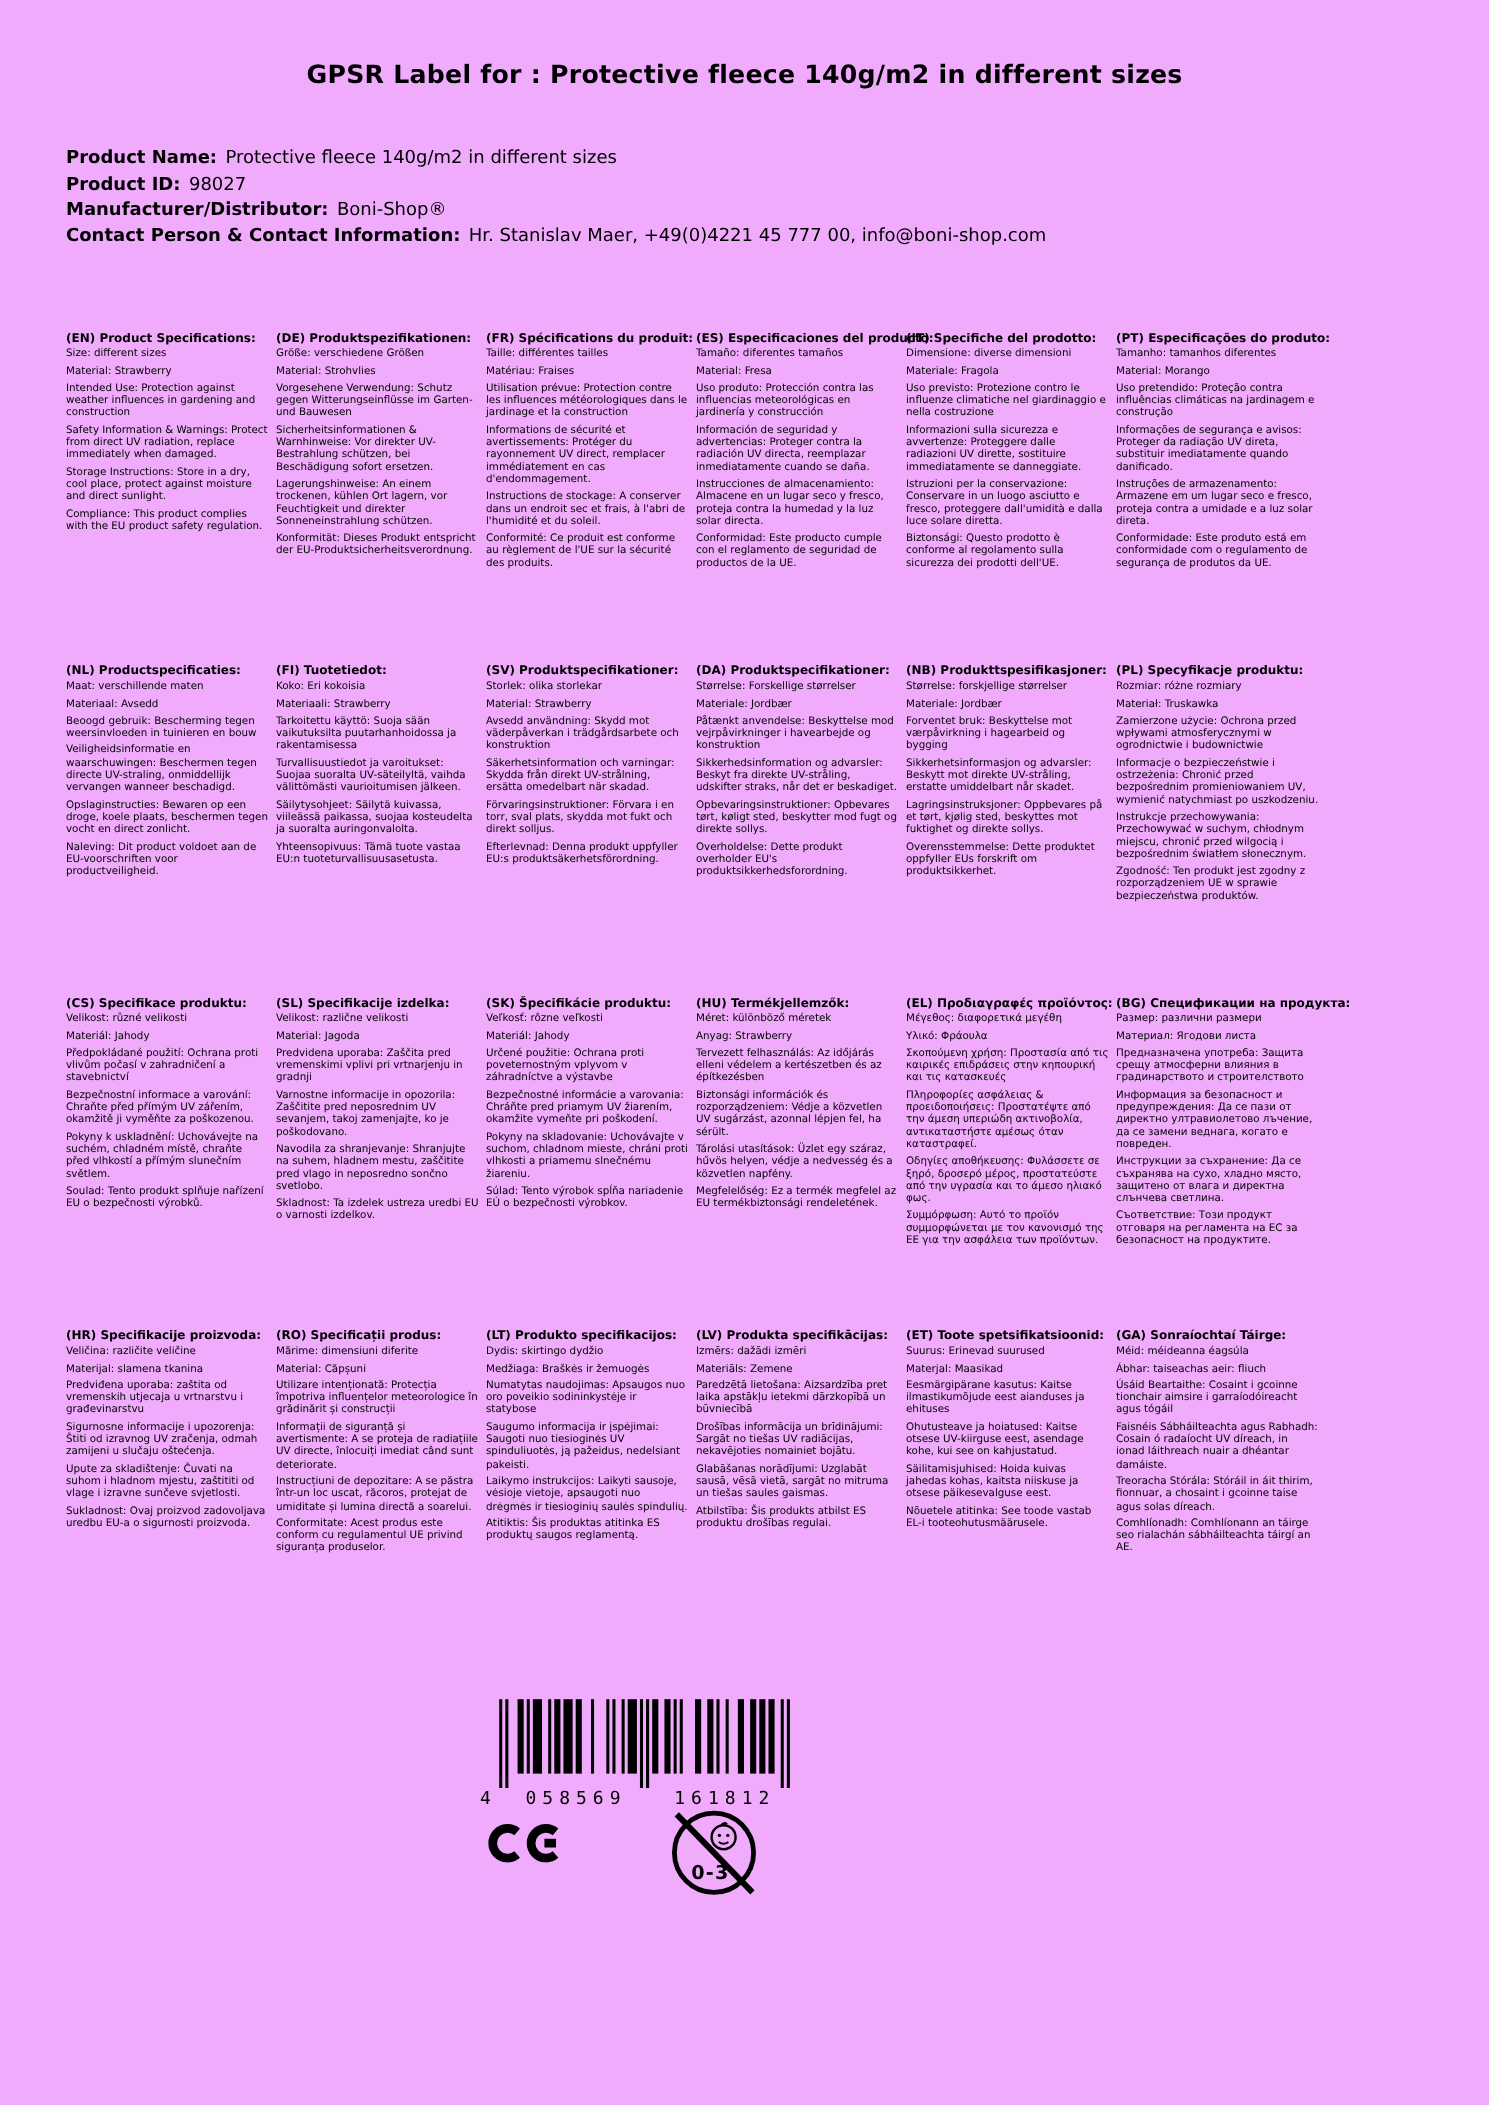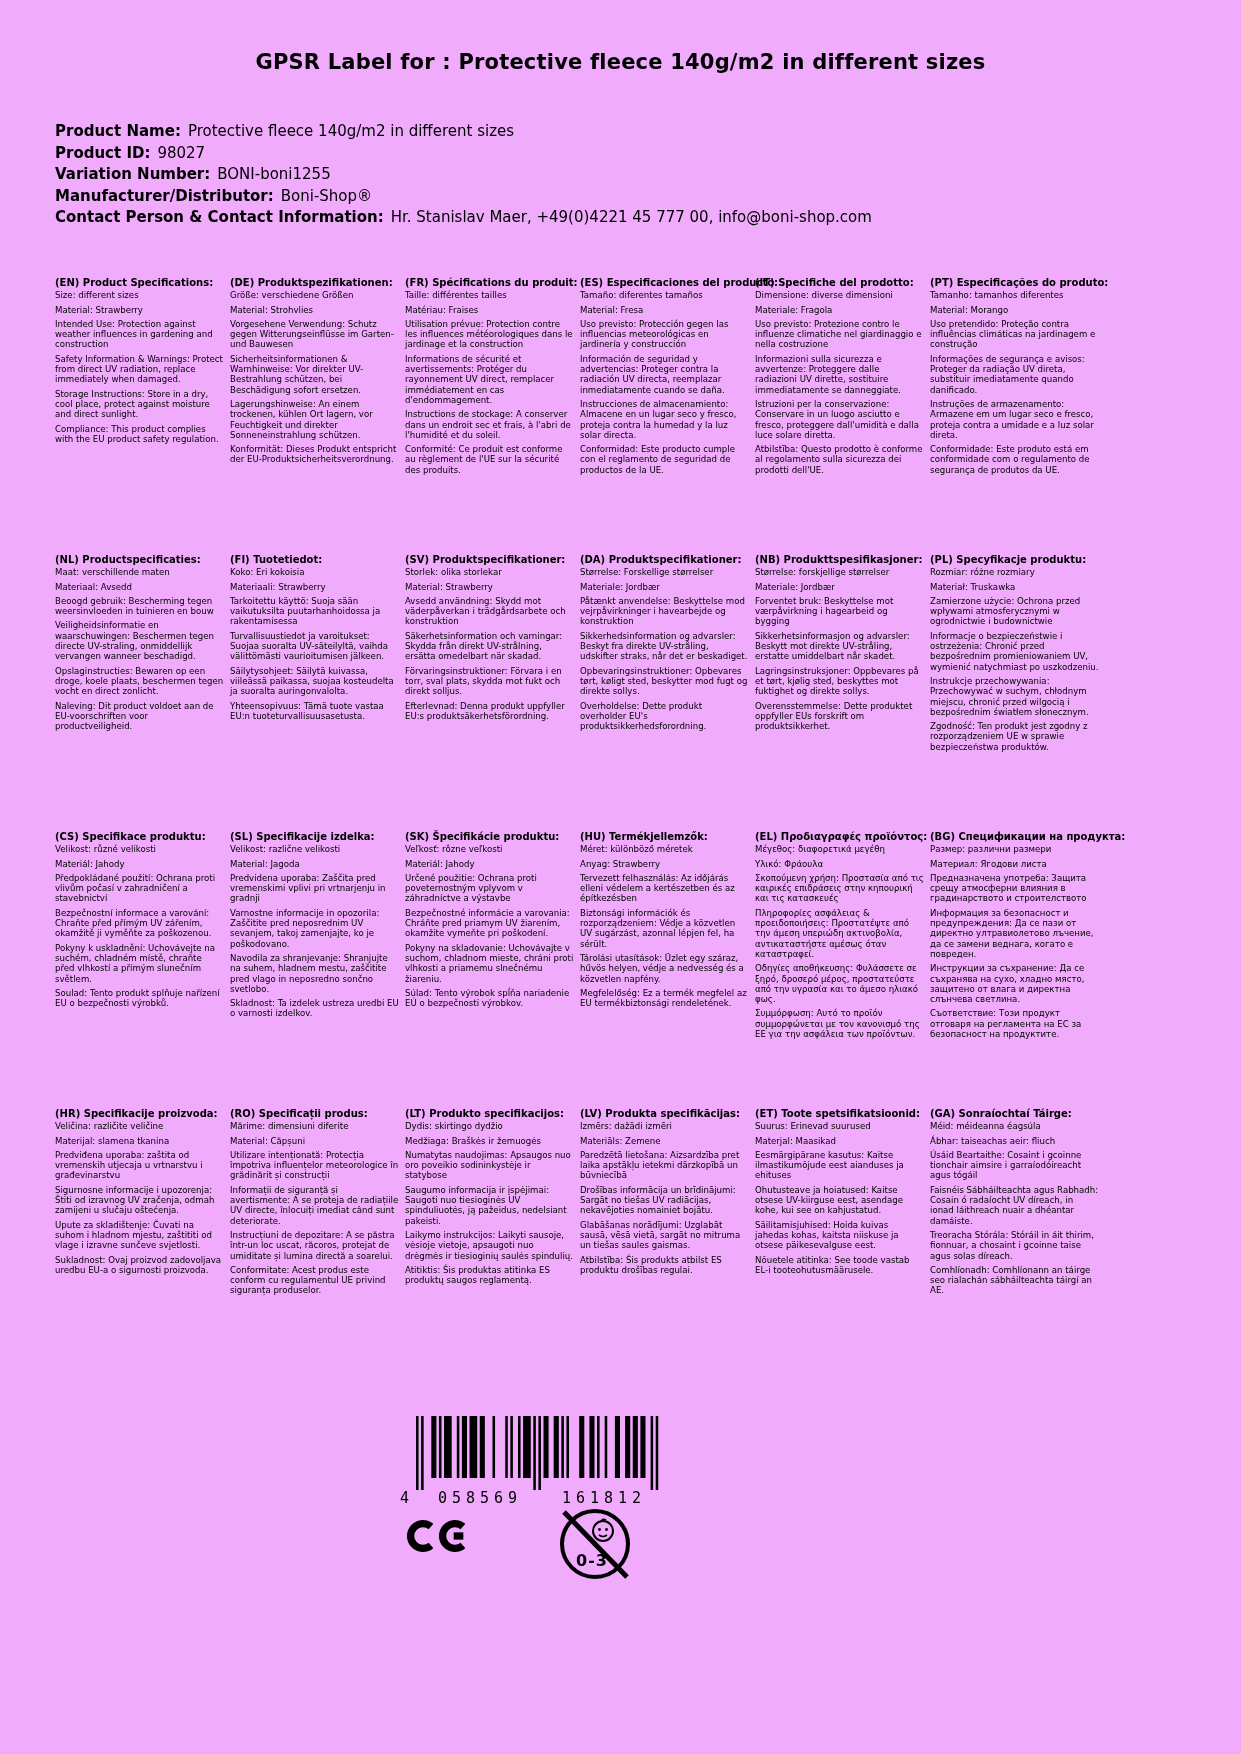--- a/index.html
+++ b/index.html
@@ -31,21 +31,20 @@
 </head>
 <body>
 
 <div class="page">
 
   <h1 class="title">GPSR Label for : Protective fleece 140g/m2 in different sizes</h1>
 
   <div class="header" id="header-fields">
       <div class="hline"><span class="lbl">Product Name:</span><span class="val">Protective fleece 140g/m2 in different sizes</span></div>
       <div class="hline"><span class="lbl">Product ID:</span><span class="val">98027</span></div>
-      <div class="hline"><span class="lbl">Variation Number:</span><span class="val">BONI-boni1255</span></div>
       <div class="hline"><span class="lbl">Manufacturer/Distributor:</span><span class="val">Boni-Shop®</span></div>
       <div class="hline"><span class="lbl">Contact Person &amp; Contact Information:</span><span class="val">Hr. Stanislav Maer, +49(0)4221 45 777 00, info@boni-shop.com</span></div>
     </div>
 
   <div class="grid" id="blocks-grid">
       <div class="block">
         <div class="block-title">(EN) Product Specifications:</div>
         <p>Size: different sizes</p>
         <p>Material: Strawberry</p>
         <p>Intended Use: Protection against weather influences in gardening and construction</p>
@@ -68,33 +67,33 @@
         <p>Matériau: Fraises</p>
         <p>Utilisation prévue: Protection contre les influences météorologiques dans le jardinage et la construction</p>
         <p>Informations de sécurité et avertissements: Protéger du rayonnement UV direct, remplacer immédiatement en cas d'endommagement.</p>
         <p>Instructions de stockage: A conserver dans un endroit sec et frais, à l'abri de l'humidité et du soleil.</p>
         <p>Conformité: Ce produit est conforme au règlement de l'UE sur la sécurité des produits.</p>
       </div>
       <div class="block">
         <div class="block-title">(ES) Especificaciones del producto:</div>
         <p>Tamaño: diferentes tamaños</p>
         <p>Material: Fresa</p>
-        <p>Uso previsto: Protección gegen las influencias meteorológicas en jardinería y construcción</p>
+        <p>Uso produto: Protección contra las influencias meteorológicas en jardinería y construcción</p>
         <p>Información de seguridad y advertencias: Proteger contra la radiación UV directa, reemplazar inmediatamente cuando se daña.</p>
         <p>Instrucciones de almacenamiento: Almacene en un lugar seco y fresco, proteja contra la humedad y la luz solar directa.</p>
         <p>Conformidad: Este producto cumple con el reglamento de seguridad de productos de la UE.</p>
       </div>
       <div class="block">
         <div class="block-title">(IT) Specifiche del prodotto:</div>
         <p>Dimensione: diverse dimensioni</p>
         <p>Materiale: Fragola</p>
         <p>Uso previsto: Protezione contro le influenze climatiche nel giardinaggio e nella costruzione</p>
         <p>Informazioni sulla sicurezza e avvertenze: Proteggere dalle radiazioni UV dirette, sostituire immediatamente se danneggiate.</p>
         <p>Istruzioni per la conservazione: Conservare in un luogo asciutto e fresco, proteggere dall'umidità e dalla luce solare diretta.</p>
-        <p>Atbilstība: Questo prodotto è conforme al regolamento sulla sicurezza dei prodotti dell'UE.</p>
+        <p>Biztonsági: Questo prodotto è conforme al regolamento sulla sicurezza dei prodotti dell'UE.</p>
       </div>
       <div class="block">
         <div class="block-title">(PT) Especificações do produto:</div>
         <p>Tamanho: tamanhos diferentes</p>
         <p>Material: Morango</p>
         <p>Uso pretendido: Proteção contra influências climáticas na jardinagem e construção</p>
         <p>Informações de segurança e avisos: Proteger da radiação UV direta, substituir imediatamente quando danificado.</p>
         <p>Instruções de armazenamento: Armazene em um lugar seco e fresco, proteja contra a umidade e a luz solar direta.</p>
         <p>Conformidade: Este produto está em conformidade com o regulamento de segurança de produtos da UE.</p>
       </div>

